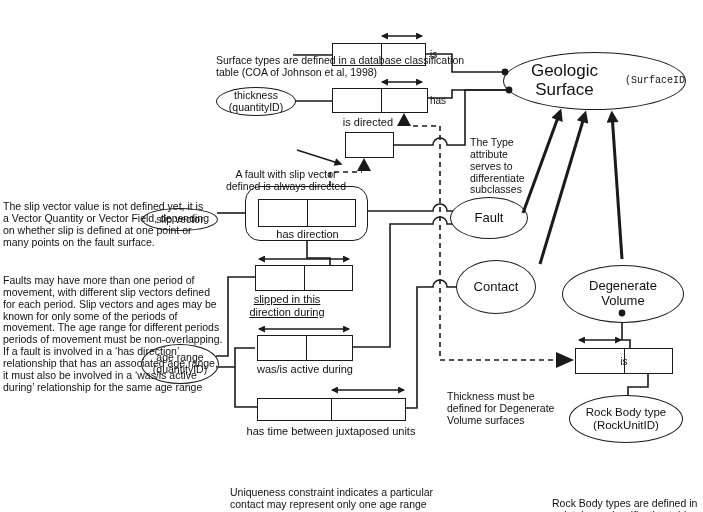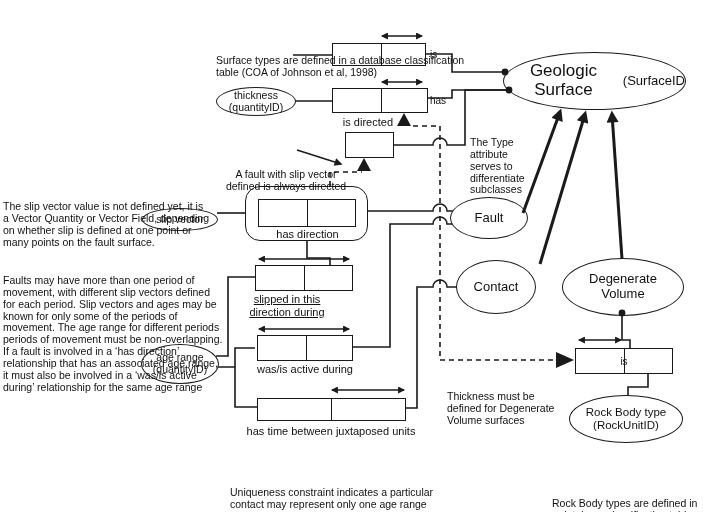--- a/index.html
+++ b/index.html
@@ -11,21 +11,21 @@
            font-size:10.5px;line-height:1.12;white-space:pre-line;z-index:2;}
   .ellipse.big{font-size:13px;}
   .box{position:absolute;box-sizing:border-box;border:1.6px solid #1a1a1a;background:#fff;display:flex;z-index:2;}
   .cell{box-sizing:border-box;height:100%;display:flex;align-items:center;justify-content:center;
         font-size:10px;padding-left:48px;}
   .cell + .cell{border-left:1.6px solid #1a1a1a;}
   .rounded{position:absolute;box-sizing:border-box;border:1.6px solid #1a1a1a;border-radius:15px;background:#fff;z-index:2;}
   .factlabel{position:absolute;font-size:11px;text-align:center;white-space:pre-line;line-height:1.15;z-index:3;}
   .note{position:absolute;font-size:10.5px;line-height:1.13;white-space:pre-line;z-index:3;margin-top:44px;}
   .gs-name{font-size:17px;line-height:1.1;}
-  .gs-id{font-size:13px;}
+  .gs-id{font-size:10px;font-family:Liberation Mono, monospace;}
 </style>
 </head>
 <body>
 
 <div id="stage">
 
   <svg class="layer" width="703" height="512" style="z-index:1">
     <defs>
       <marker id="m-uniq" viewBox="0 0 10 10" refX="8.5" refY="5" markerWidth="9" markerHeight="7" orient="auto-start-reverse" markerUnits="userSpaceOnUse">
           <path d="M0,0L10,5L0,10Z" fill="#1a1a1a"></path>
@@ -67,21 +67,21 @@
     </g>
   </svg>
 
   <div class="ellipse" style="left:216px;top:87px;width:80px;height:29px;">thickness
 (quantityID)</div>
   <div class="ellipse" style="left:142px;top:208px;width:76px;height:23px;">slip vector</div>
   <div class="ellipse" style="left:141px;top:344px;width:78px;height:40px;">age range
 (quantityID)</div>
   <div class="ellipse big" style="left:450px;top:197px;width:78px;height:42px;">Fault</div>
   <div class="ellipse big" style="left:456px;top:260px;width:80px;height:54px;">Contact</div>
-  <div class="ellipse big" style="left:562px;top:258px;width:122px;height:58px;">Degenerate
+  <div class="ellipse big" style="left:562px;top:265px;width:122px;height:58px;">Degenerate
 Volume</div>
   <div class="ellipse" style="left:569px;top:395px;width:114px;height:48px;font-size:11.5px;">Rock Body type
 (RockUnitID)</div>
   <div class="ellipse" style="left:503px;top:52px;width:183px;height:58px;flex-direction:row;">
     <div class="gs-name">Geologic Surface</div>
     <div class="gs-id">(SurfaceID</div>
   </div>
 
   <div class="box" style="left:332px;top:43px;width:94px;height:23px;">
     <div class="cell" style="width:48px;"></div>

